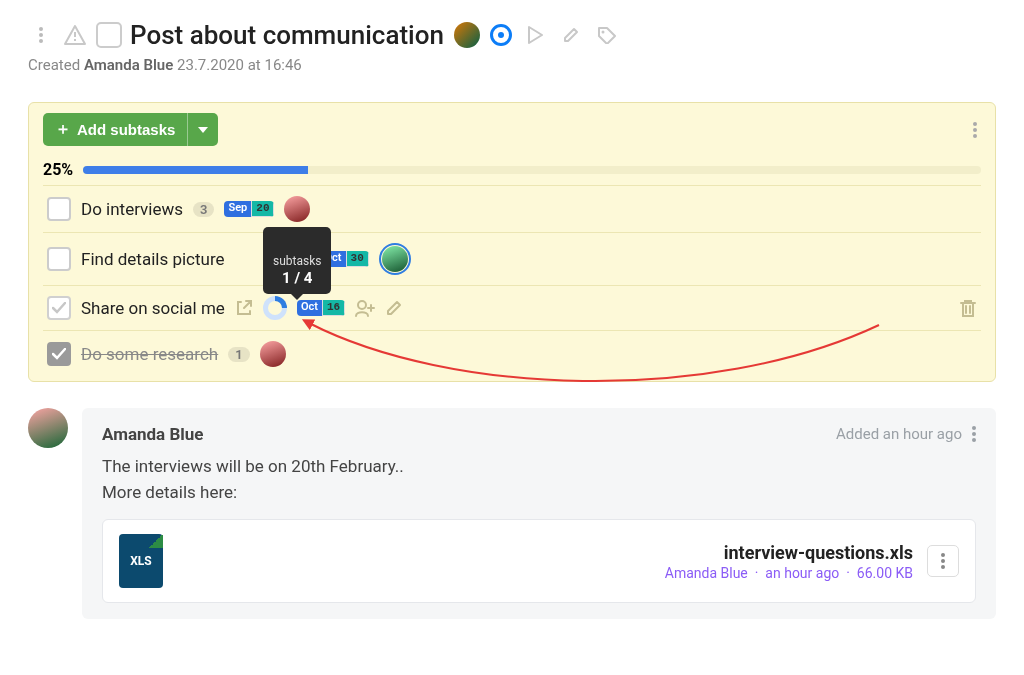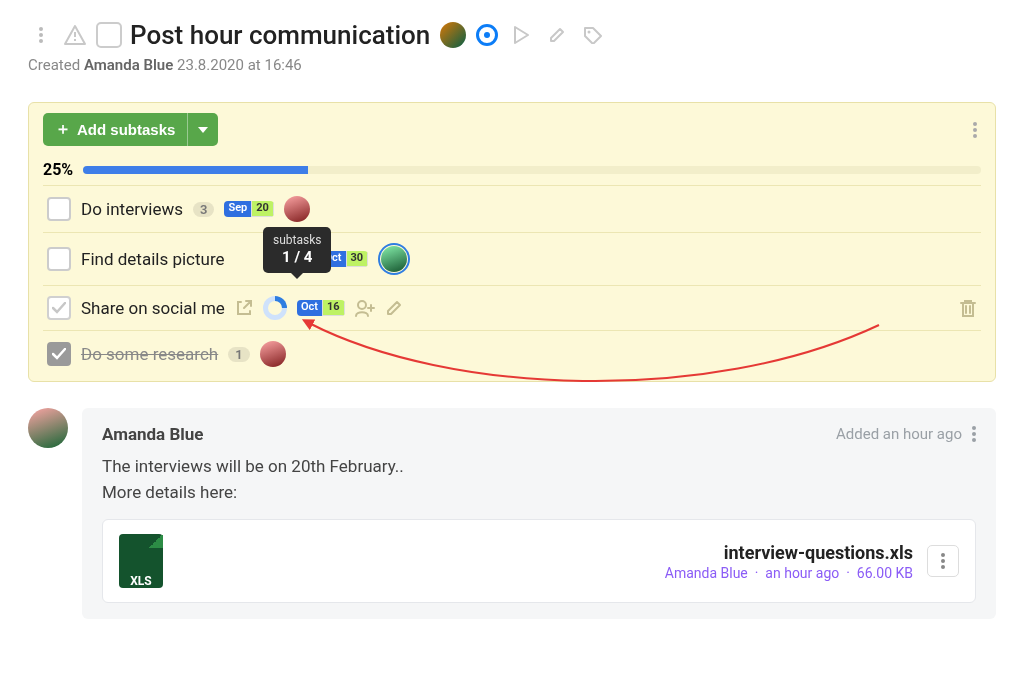--- a/index.html
+++ b/index.html
@@ -61,26 +61,26 @@
     width:24px; height:24px; border:2px solid #ccc; border-radius:4px; background:#fff; display:flex; align-items:center; justify-content:center; cursor:pointer;
   }
   .st-cb.done{ background:#9a9a9a; border-color:#9a9a9a; color:#fff;}
   .st-cb.done-light{ background:#fff; border-color:#d0d0d0; color:#bbb;}
   .count-badge{ background:#e7e3c5; color:#777; border-radius:10px; padding:0 7px; font-size:13px; font-weight:600;}
   .date-chip{
     display:flex; flex-direction:row; align-items:stretch; border-radius:4px; overflow:hidden;
     font-size:11px; line-height:1.15; text-align:center; min-width:34px;
   }
   .date-chip .m{ background:#2f6fe0; color:#fff; padding:1px 4px; font-weight:600;}
-  .date-chip .d{ background:#bef264; color:#333; padding:1px 4px; font-weight:700; border:1px solid #ddd; border-top:none;}
+  .date-chip .d{ background:#14b8a6; color:#333; padding:1px 4px; font-weight:700; border:1px solid #ddd; border-top:none;font-family:Liberation Mono, monospace;}
   .tooltip{
     position:absolute; background:#2b2b2b; color:#fff; font-size:13px; padding:6px 10px; border-radius:5px;
     text-align:center; line-height:1.25; z-index:10;
   }
-  .tooltip .t-title{font-size:12px; color:#ddd;}
+  .tooltip .t-title{font-size:12px; color:#ddd;margin-top:21px;}
   .tooltip .t-val{font-size:15px; font-weight:700;text-align:center;}
   .tooltip::after{
     content:""; position:absolute; bottom:-6px; left:50%; transform:translateX(-50%);
     border:6px solid transparent; border-top-color:#2b2b2b; border-bottom:none;
   }
   .ring{
     width:24px; height:24px; border-radius:50%;
     background: conic-gradient(#2f7de1 0 25%, #cfe2fb 25% 100%);
     position:relative; display:inline-block;
   }
@@ -97,22 +97,22 @@
   .comment-head{display:flex; align-items:center;}
   .comment-user{font-weight:700; color:#444; font-size:17px;}
   .comment-time{margin-left:auto; color:#9aa0a6; font-size:15px;}
   .comment-menu{color:#9aa0a6; margin-left:10px; cursor:pointer;}
   .comment-body{font-size:17px; color:#444; margin-top:10px; line-height:1.5;}
   .file-card{
     margin-top:14px; background:#fff; border:1px solid #e5e7eb; border-radius:6px;
     padding:14px 16px; display:flex; align-items:center; gap:14px;
   }
   .file-icon{
-    width:44px; height:54px; background:#14532d; border-radius:4px; position:relative;
-    display:flex; align-items:flex-end; justify-content:center; color:#fff; font-weight:700; font-size:12px;
+    width:44px; height:54px; background:#0c4a6e; border-radius:4px; position:relative;
+    display:flex; align-items:center; justify-content:center; color:#fff; font-weight:700; font-size:12px;
   }
   .file-icon::before{
     content:""; position:absolute; top:0; right:0; width:14px; height:14px;
     background:linear-gradient(135deg, transparent 50%, #2c8c45 50%);
   }
   .file-info{flex:1;text-align:right;}
   .file-name{font-weight:700; font-size:18px; color:#222;}
   .file-meta{color:#8b5cf6; font-size:14px; margin-top:2px;}
   .file-menu{
     width:32px; height:32px; border:1px solid #ddd; border-radius:5px; display:flex; align-items:center; justify-content:center; color:#888; cursor:pointer;
@@ -133,21 +133,21 @@
   </div>
   <div class="icon-btn">
     <svg width="22" height="20" viewBox="0 0 22 20">
         <path d="M11 1 L21 19 H1 Z" fill="none" stroke="#c8c8c8" stroke-width="2" stroke-linejoin="round"></path>
         <rect x="10" y="7" width="2" height="5" fill="#c8c8c8"></rect>
         <rect x="10" y="14" width="2" height="2" fill="#c8c8c8"></rect>
       </svg>
   </div>
   <div class="checkbox-big"></div>
   <div class="task-title">
-    <span>Post hour communication</span>
+    <span>Post about communication</span>
     <span class="avatar"></span>
     <span class="watch-icon"></span>
     <span class="icon-btn">
       <svg width="16" height="18">
           <path d="M2 1 L15 9 L2 17 Z" fill="none" stroke="#c8c8c8" stroke-width="2" stroke-linejoin="round"></path>
         </svg>
     </span>
     <span class="icon-btn">
       <svg width="18" height="18">
           <path d="M3 15 L3 12 L12 3 L15 6 L6 15 Z" fill="none" stroke="#c8c8c8" stroke-width="2" stroke-linejoin="round"></path>
@@ -157,21 +157,21 @@
       <svg width="20" height="18">
           <path d="M2 2 H10 L18 10 L10 18 L2 10 Z" fill="none" stroke="#c8c8c8" stroke-width="2" stroke-linejoin="round"></path>
           <circle cx="6" cy="6" r="1.5" fill="#c8c8c8"></circle>
         </svg>
     </span>
   </div>
 </div>
 <div class="meta">
   <span>Created</span>
   <b>Amanda Blue</b>
-  <span>23.8.2020 at 16:46</span>
+  <span>23.7.2020 at 16:46</span>
 </div>
 
 <div class="subtasks-box">
   <div class="st-top">
     <div class="add-btn-group">
       <button class="add-btn">
         <span class="plus">＋</span>
         <span>Add subtasks</span>
       </button>
       <button class="add-btn-caret">

